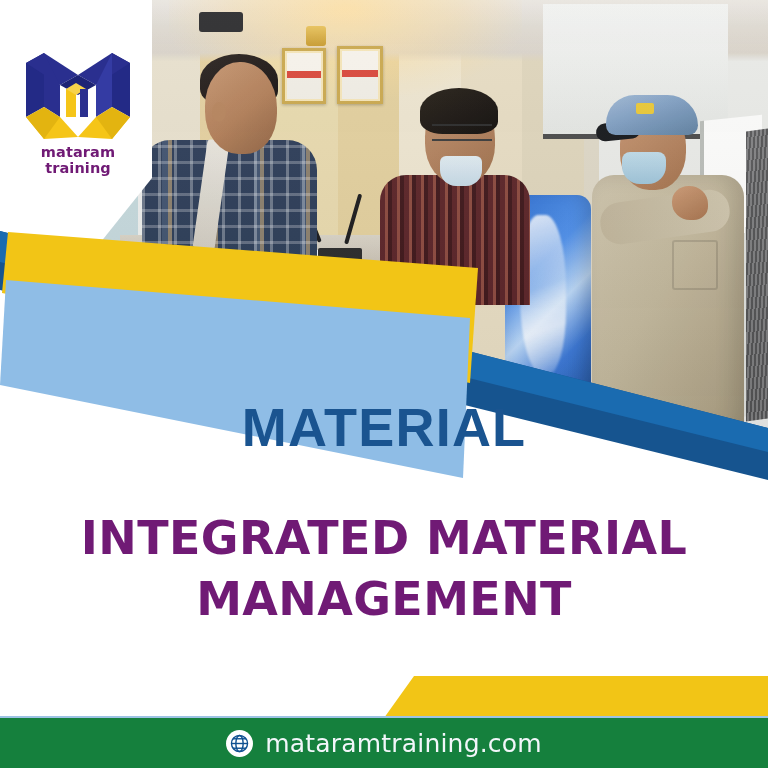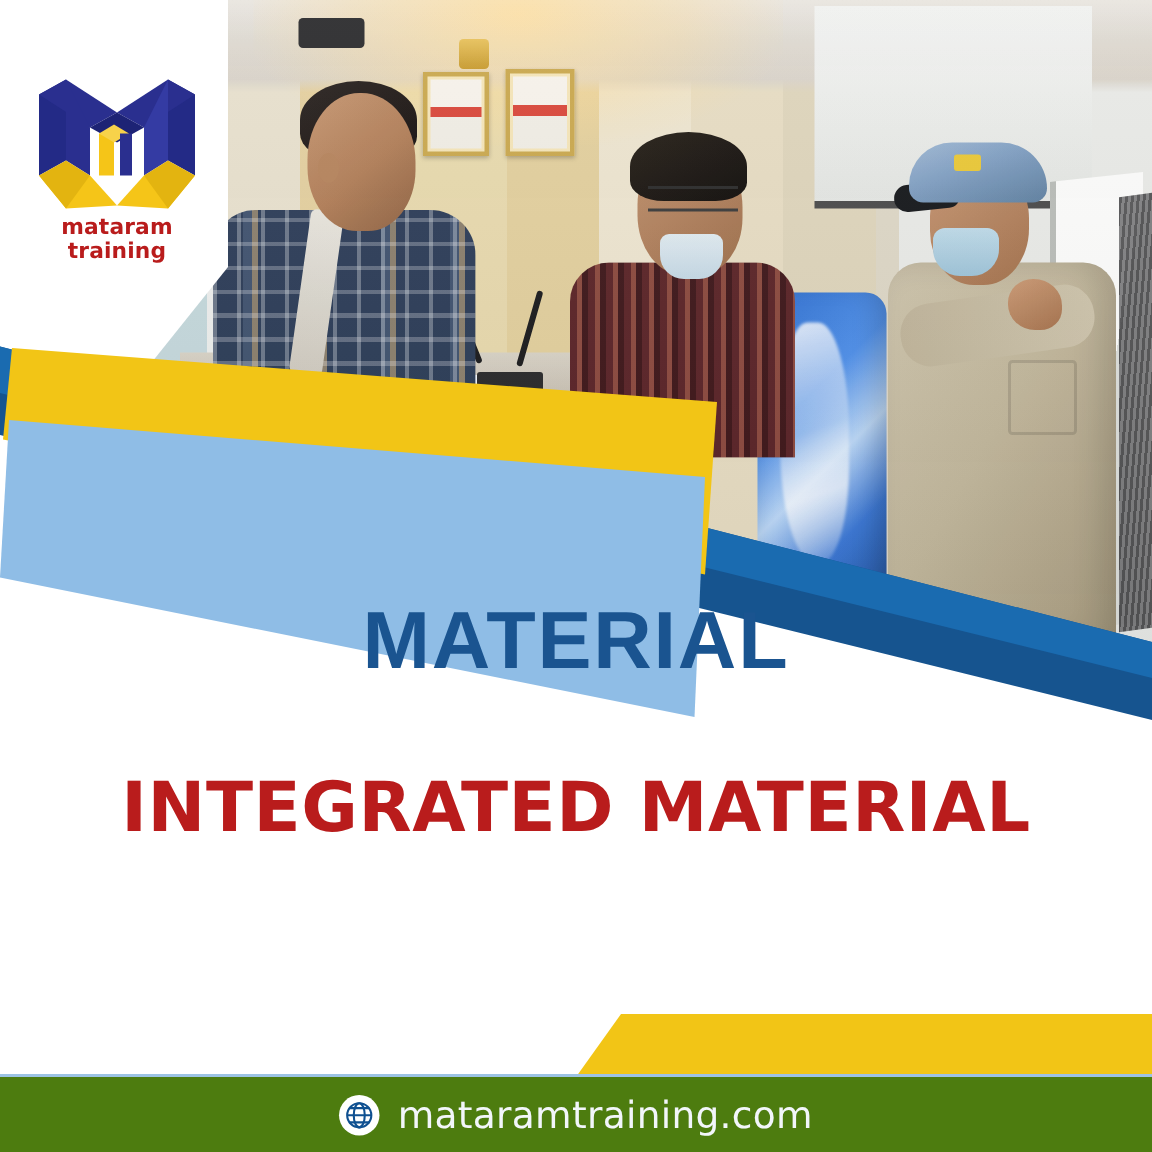--- a/index.html
+++ b/index.html
@@ -367,21 +367,21 @@
     top: 45px;
     width: 128px;
     height: 125px;
   }
   .logo-svg { display: block; width: 112px; height: 96px; margin: 0 auto; }
   .logo-text {
     text-align: center;
     font-size: 14.5px;
     font-weight: 700;
     letter-spacing: .1px;
-    color: #b91c1c;
+    color: #701a75;
     margin-top: 3px;
     font-family: "DejaVu Sans", sans-serif;
   }
 
   
   .band {
     position: absolute;
     left: 0;
     top: 0;
     width: 768px;
@@ -406,38 +406,38 @@
   .title-topic {
     position: absolute;
     left: 64px;
     top: 508px;
     width: 640px;
     text-align: center;
     font-size: 46px;
     line-height: 1.32;
     font-weight: 700;
     letter-spacing: .4px;
-    color: #b91c1c;
+    color: #701a75;
     font-family: "DejaVu Sans", sans-serif;
   }
 
   
   .footer-yellow {
     position: absolute;
     left: 0; top: 0;
     width: 768px; height: 768px;
     pointer-events: none;
   }
   .footer-bar {
     position: absolute;
     left: 0;
     bottom: 0;
     width: 768px;
     height: 50px;
-    background: #4d7c0f;
+    background: #15803d;
     border-top: 2px solid #9cc3e4;
     display: flex;
     align-items: center;
     justify-content: center;
     gap: 12px;
   }
   .globe-icon {
     width: 27px;
     height: 27px;
     border-radius: 50%;
@@ -558,20 +558,21 @@
   <div class="footer-yellow">
     <svg width="768" height="768" viewBox="0 0 768 768">
       <polygon points="414,676 768,676 768,718 384,718" fill="#F2C516"></polygon>
     </svg>
   </div>
 
   <div class="title-training">MATERIAL</div>
 
   <div class="title-topic">
     <div>INTEGRATED MATERIAL</div>
+    <div>MANAGEMENT</div>
   </div>
 
   <div class="footer-bar">
     <span class="globe-icon">
       <svg width="21" height="21" viewBox="0 0 24 24" fill="none" stroke="#0F5091" stroke-width="1.6">
         <circle cx="12" cy="12" r="9.2"></circle>
         <ellipse cx="12" cy="12" rx="4.2" ry="9.2"></ellipse>
         <line x1="2.8" y1="12" x2="21.2" y2="12"></line>
         <line x1="4.3" y1="6.6" x2="19.7" y2="6.6"></line>
         <line x1="4.3" y1="17.4" x2="19.7" y2="17.4"></line>

